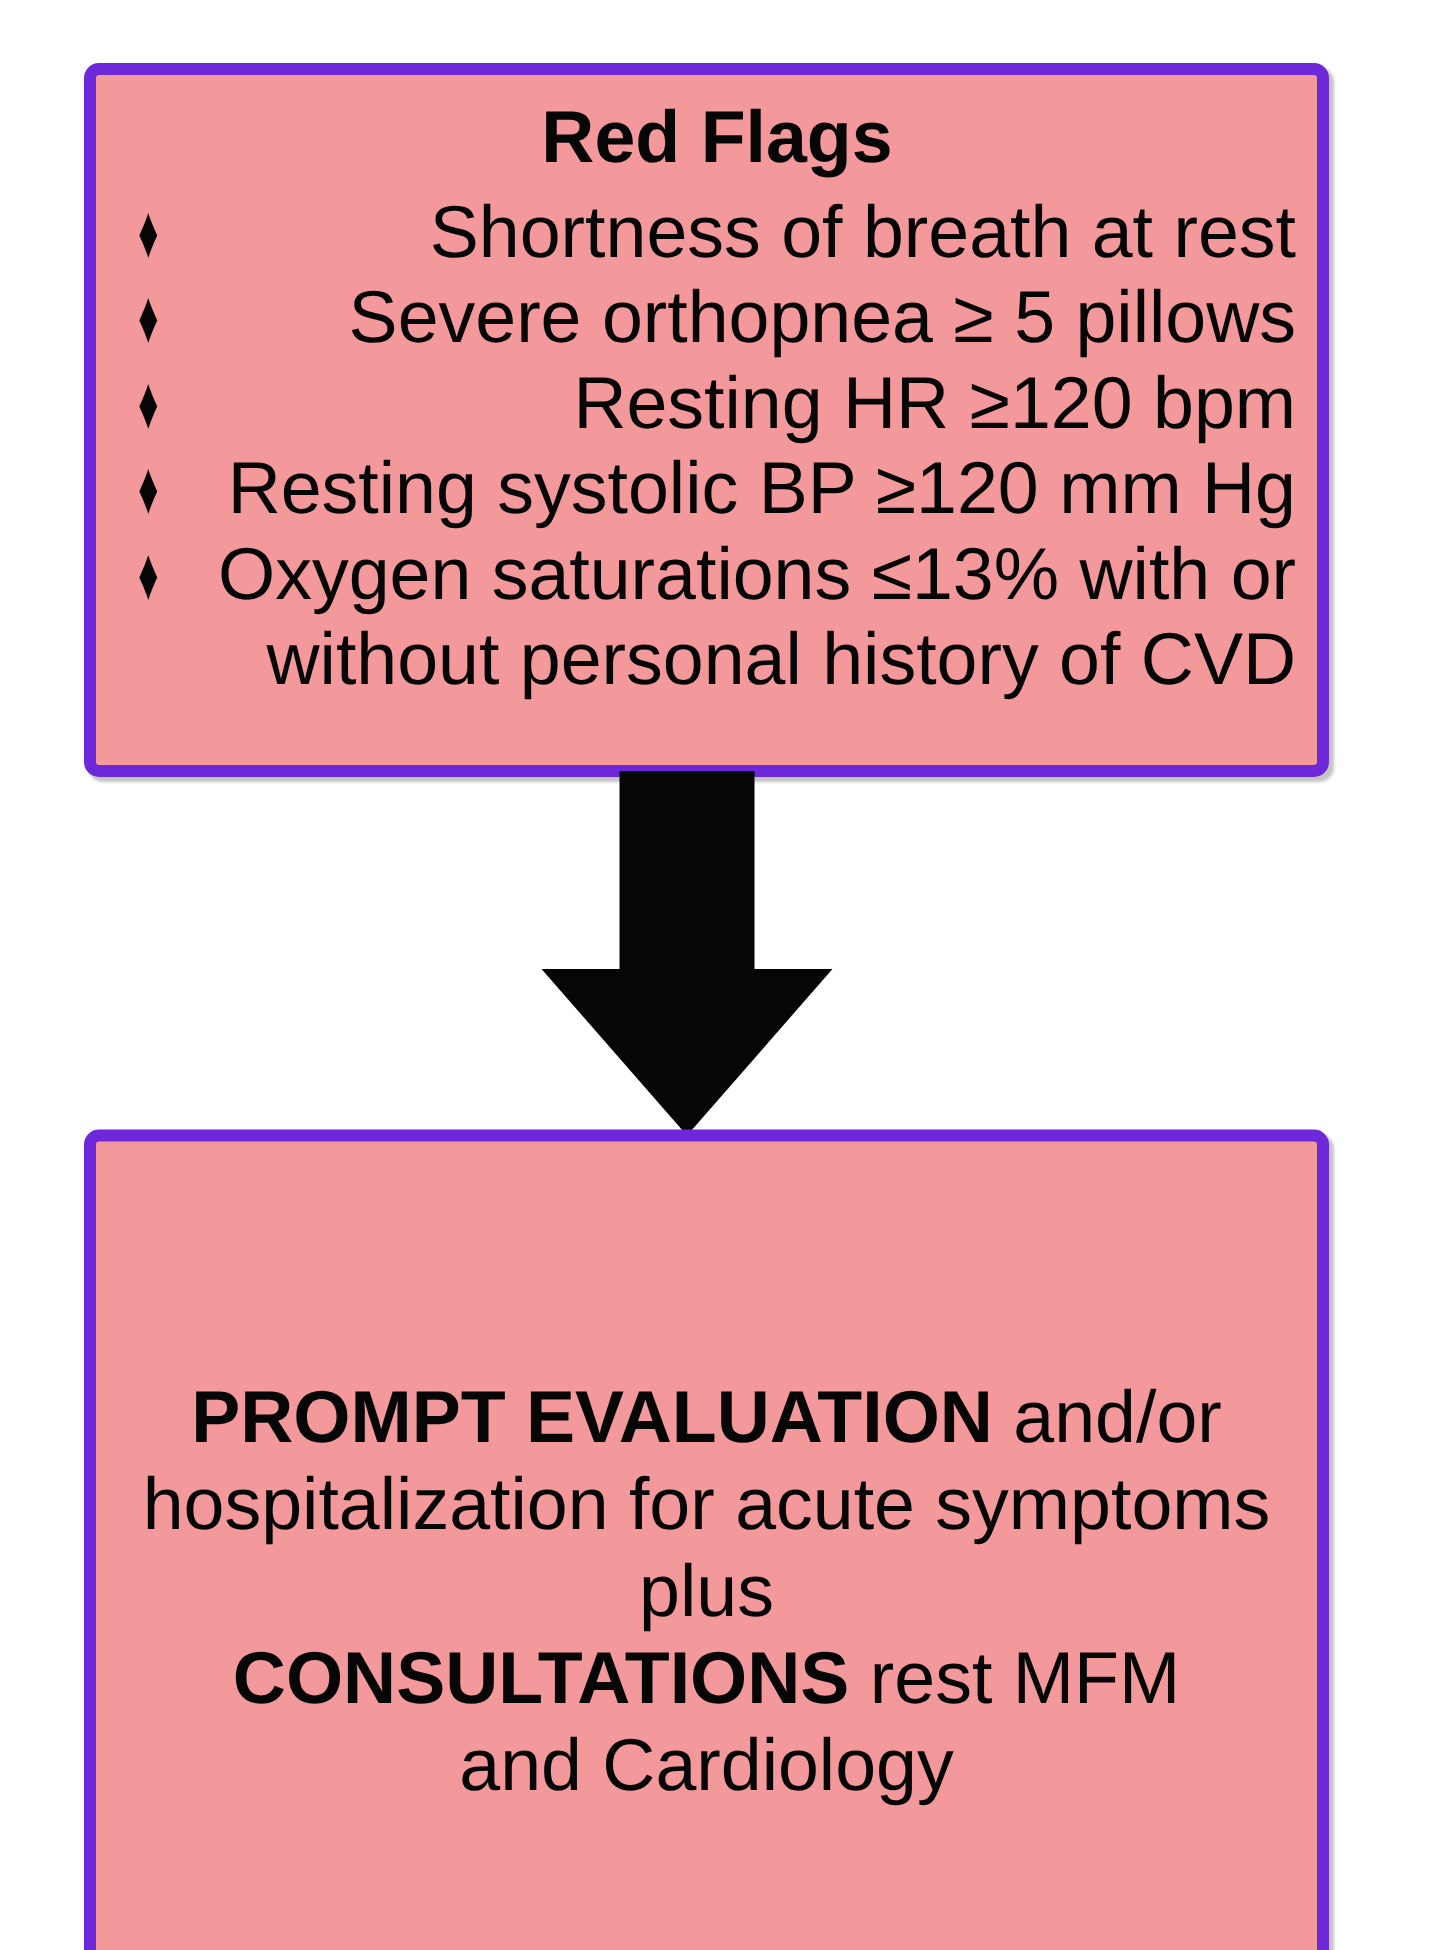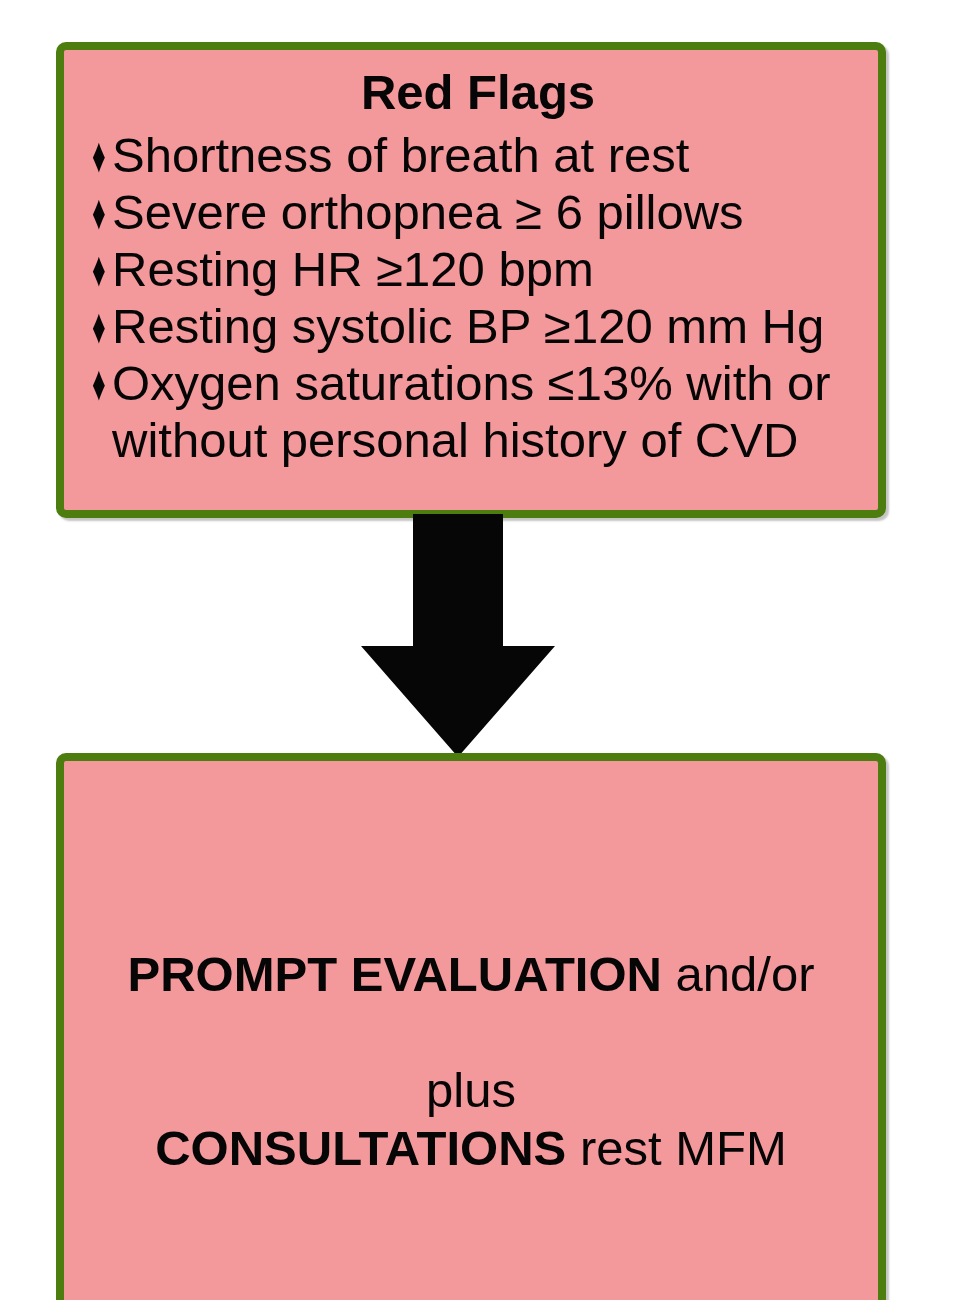--- a/index.html
+++ b/index.html
@@ -14,21 +14,21 @@
     font-family: "Liberation Sans", "DejaVu Sans", sans-serif;
     color: #060606;
     overflow: hidden;
   }
   .flow-box {
     position: absolute;
     left: 56px;
     width: 830px;
     box-sizing: border-box;
     background: #F3989B;
-    border: 8px solid #4d7c0f;
+    border: 8px solid #6d28d9;
     border-radius: 10px;
     box-shadow: 3px 3px 2px rgba(90, 90, 90, 0.35);
   }
   .box-top {
     top: 42px;
     height: 476px;
     padding: 14px 14px 0 28px;
   }
   .box-title {
     font-size: 49px;
@@ -51,20 +51,21 @@
   .bullet-marker {
     flex: 0 0 20px;
     width: 20px;
     display: inline-block;
     transform: scaleX(0.55);
     transform-origin: left center;
     white-space: nowrap;
   }
   .bullet-text {
     flex: 1 1 auto;
+    text-align: right;
   }
   .down-arrow {
     position: absolute;
     left: 361px;
     top: 514px;
   }
   .box-bottom {
     top: 753px;
     height: 616px;
     display: flex;
@@ -85,21 +86,21 @@
 
 <div class="flow-box box-top">
   <div class="box-title">Red Flags</div>
   <ul class="bullet-list">
     <li class="bullet-item">
       <span class="bullet-marker">♦</span>
       <span class="bullet-text">Shortness of breath at rest</span>
     </li>
     <li class="bullet-item">
       <span class="bullet-marker">♦</span>
-      <span class="bullet-text">Severe orthopnea ≥ 6 pillows</span>
+      <span class="bullet-text">Severe orthopnea ≥ 5 pillows</span>
     </li>
     <li class="bullet-item">
       <span class="bullet-marker">♦</span>
       <span class="bullet-text">Resting HR ≥120 bpm</span>
     </li>
     <li class="bullet-item">
       <span class="bullet-marker">♦</span>
       <span class="bullet-text">Resting systolic BP ≥120 mm Hg</span>
     </li>
     <li class="bullet-item">
@@ -109,17 +110,18 @@
   </ul>
 </div>
 
 <svg class="down-arrow" width="194" height="244" viewBox="0 0 194 244" aria-hidden="true">
   <polygon points="52,0 142,0 142,132 194,132 97,243 0,132 52,132" fill="#060606"></polygon>
 </svg>
 
 <div class="flow-box box-bottom">
   <div class="bottom-text">
     <span class="seg-bold">PROMPT EVALUATION</span><span> and/or</span><br>
-    <br>
+    <span>hospitalization for acute symptoms</span><br>
     <span class="seg-italic">plus</span><br>
     <span class="seg-bold">CONSULTATIONS</span><span> rest MFM</span><br>
+    <span>and Cardiology</span>
   </div>
 </div>
 
 </body></html>

